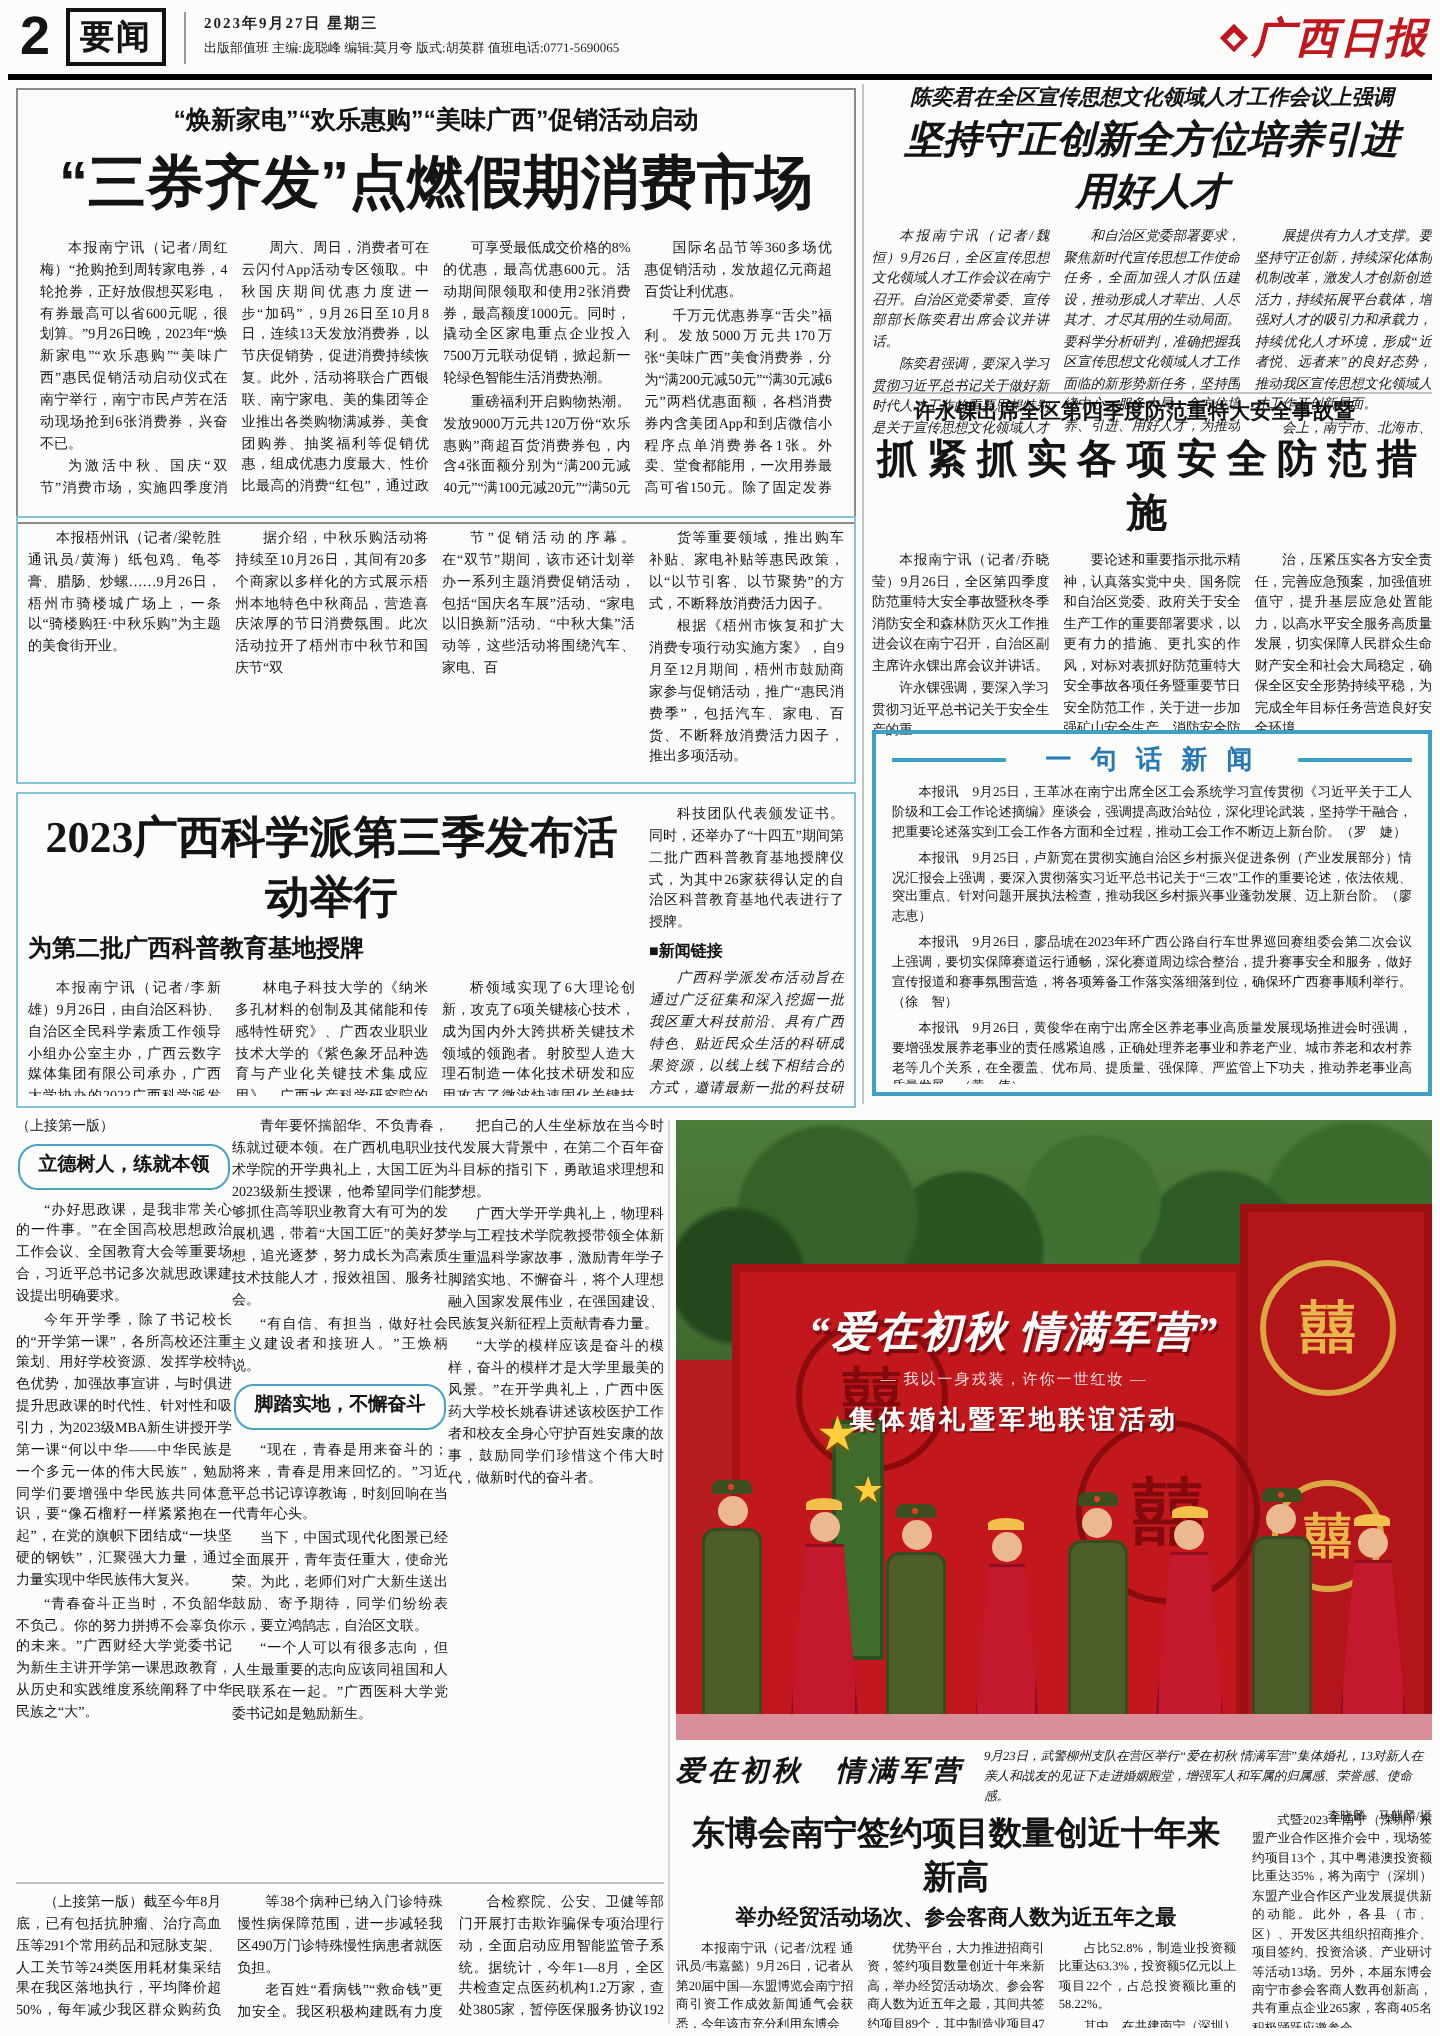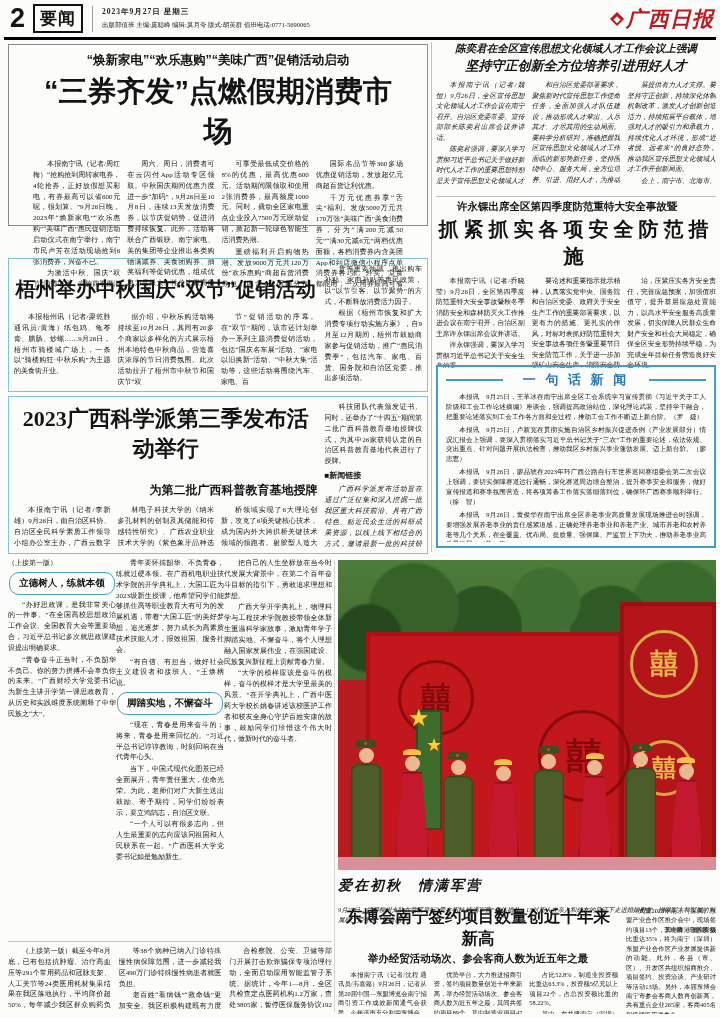--- a/index.html
+++ b/index.html
@@ -19,46 +19,46 @@
   .mh-text{font-size:21px;font-weight:900;font-style:italic;letter-spacing:1px;font-family:"Liberation Serif",serif;}
   .toprule{position:absolute;top:37px;left:4px;right:4px;height:3px;background:#000;}
   
   .para{margin:0 0 1px 0;text-indent:2em;text-align:justify;}
   .cols{display:flex;gap:7px;overflow:hidden;}
   .col{flex:1;font-size:7px;line-height:1.55;overflow:hidden;}
   .kicker{font-family:"Liberation Sans",sans-serif;font-weight:bold;text-align:center;}
   .vline{position:absolute;width:1px;background:#c2c2c2;}
   .hline{position:absolute;height:1px;background:#c2c2c2;}
   
-  #promo{position:absolute;left:8px;top:44px;width:420px;height:182px;border:1px solid #8a8a8a;
-         padding:5px 24px;box-sizing:border-box;}
+  #promo{position:absolute;left:8px;top:44px;width:420px;height:218px;border:1px solid #8a8a8a;
+         padding:5px 11px;box-sizing:border-box;}
   #promo .kicker{font-size:12.5px;margin-top:2px;}
   #promo .bighead{font-family:"Liberation Sans",sans-serif;font-weight:900;font-size:29px;
                   text-align:center;letter-spacing:0px;margin:3px 0 7px;}
   #promo .cols{height:128px;}
   
   #wuzhou{position:absolute;left:8px;top:258px;width:420px;height:134px;border:1px solid #84c2d9;
           padding:5px;box-sizing:border-box;display:flex;gap:7px;}
   .wz-main{width:305px;display:flex;flex-direction:column;}
   .wz-head{font-family:"Liberation Sans",sans-serif;font-weight:900;font-size:20px;text-align:center;margin:12px 0 9px;}
   .wz-main .cols{flex:1;}
   .side{width:98px;font-size:7px;line-height:1.55;overflow:hidden;}
   
   #science{position:absolute;left:8px;top:396px;width:420px;height:158px;border:1px solid #84c2d9;
            padding:5px;box-sizing:border-box;display:flex;gap:7px;}
   .sc-main{width:305px;display:flex;flex-direction:column;}
   .sc-head{font-size:22px;font-weight:900;text-align:center;margin:2px 0 2px;}
-  .sc-sub{font-size:12px;font-weight:bold;text-align:right;margin:16px 0 6px;}
+  .sc-sub{font-size:12px;font-weight:bold;text-align:left;margin:0 0 6px;}
   .sc-main .cols{flex:1;}
   .linktag{font-family:"Liberation Sans",sans-serif;font-weight:900;font-size:8px;margin:3px 0 2px;text-indent:0;}
   .kai{font-style:italic;}
   
   #talent{position:absolute;left:436px;top:42px;width:280px;height:152px;font-style:italic;}
   #talent .kicker{font-size:10.5px;margin-bottom:1px;}
-  #talent .head{font-size:13px;font-weight:900;text-align:center;margin:1px 16px 5px;}
+  #talent .head{font-size:19px;font-weight:900;text-align:center;margin:1px 16px 5px;}
   #talent .cols{height:104px;}
   #talent .col{font-size:6.8px;}
   #safety{position:absolute;left:436px;top:199px;width:280px;height:162px;}
   #safety .kicker{font-size:10.5px;text-align:left;text-indent:2em;line-height:1.35;}
   #safety .head{font-size:20px;font-weight:900;text-align:center;letter-spacing:5px;margin:3px 0 6px;}
   #safety .cols{height:92px;}
   #safety .col{font-size:6.8px;}
   
   #osn{position:absolute;left:436px;top:365px;width:280px;height:183px;border:2px solid #3f9fc4;
        padding:3px 8px;box-sizing:border-box;}
@@ -98,21 +98,21 @@
           justify-content:space-around;align-items:flex-end;z-index:5;padding:0 6px;}
   .person{position:relative;display:flex;flex-direction:column;align-items:center;}
   .cap-hat{width:20px;height:7px;background:#3c4d20;border-radius:4px 4px 1px 1px;position:relative;}
   .cap-hat::after{content:"";position:absolute;left:8px;top:2px;width:3px;height:3px;border-radius:50%;background:#d42;}
   .head-c{width:15px;height:15px;border-radius:50%;background:#eab98f;margin:1px 0;}
   .g-body{width:30px;background:#4c5d2a;border-radius:7px 7px 2px 2px;box-shadow:inset 0 0 0 1.5px #3a4a1f;}
   .b-crown{width:18px;height:6px;background:#f3c14b;border-radius:50% 50% 0 0;}
   .b-body{background:#c3182e;clip-path:polygon(22% 0,78% 0,100% 100%,0 100%);box-shadow:inset 0 0 0 1.5px #8e0f20;}
   .ph-floor{position:absolute;left:0;right:0;bottom:0;height:13px;background:#d98f98;z-index:6;}
   
-  #caption{position:absolute;left:338px;top:874px;width:378px;height:28px;display:flex;gap:10px;flex-direction:column;}
+  #caption{position:absolute;left:338px;top:874px;width:378px;height:28px;display:flex;gap:10px;}
   .cap-title{font-size:14px;font-weight:900;font-style:italic;white-space:nowrap;letter-spacing:2px;margin-top:3px;}
   .cap-right{flex:1;font-size:6.3px;line-height:1.6;font-style:italic;}
   .cap-right .credit{text-align:right;font-style:normal;}
   
   #expo{position:absolute;left:338px;top:906px;width:378px;height:108px;display:flex;gap:8px;}
   .expo-main{width:280px;display:flex;flex-direction:column;}
   .expo-head{font-size:16.5px;font-weight:900;text-align:center;margin:0 0 2px;}
   .expo-sub{font-family:"Liberation Sans",sans-serif;font-size:10.5px;font-weight:bold;text-align:center;margin:0 0 4px;}
   .expo-main .cols{flex:1;}
   .expo-main .col,.expo-side{font-size:6.3px;line-height:1.5;}
@@ -169,36 +169,35 @@
         </div>
       <div class="col">
           <p class="para">国际名品节等360多场优惠促销活动，发放超亿元商超百货让利优惠。</p>
           <p class="para">千万元优惠券享“舌尖”福利。发放5000万元共170万张“美味广西”美食消费券，分为“满200元减50元”“满30元减6元”两档优惠面额，各档消费券内含美团App和到店微信小程序点单消费券各1张。外卖、堂食都能用，一次用券最高可省150元。除了固定发券时间，美食消费券还将于11月5日至15日第一届全国学生（青年）运动会期间发放，消费者可连领11天福款。</p>
         </div>
     </div>
   </article>
 
   <article id="wuzhou">
     <div class="wz-main">
-      <h2 class="wz-head">梧州举办中秋国庆“双节”促销活动</h2>
       <div class="cols">
         <div class="col">
             <p class="para">本报梧州讯（记者/梁乾胜 通讯员/黄海）纸包鸡、龟苓膏、腊肠、炒螺……9月26日，梧州市骑楼城广场上，一条以“骑楼购狂·中秋乐购”为主题的美食街开业。</p>
           </div>
         <div class="col">
             <p class="para">据介绍，中秋乐购活动将持续至10月26日，其间有20多个商家以多样化的方式展示梧州本地特色中秋商品，营造喜庆浓厚的节日消费氛围。此次活动拉开了梧州市中秋节和国庆节“双</p>
           </div>
         <div class="col">
             <p class="para">节”促销活动的序幕。在“双节”期间，该市还计划举办一系列主题消费促销活动，包括“国庆名车展”活动、“家电以旧换新”活动、“中秋大集”活动等，这些活动将围绕汽车、家电、百</p>
           </div>
       </div>
     </div>
     <div class="side">
         <p class="para">货等重要领域，推出购车补贴、家电补贴等惠民政策，以“以节引客、以节聚势”的方式，不断释放消费活力因子。</p>
-        <p class="para">根据《梧州市恢复和扩大消费专项行动实施方案》，自9月至12月期间，梧州市鼓励商家参与促销活动，推广“惠民消费季”，包括汽车、家电、百货、国务院和自治区党委，推出多项活动。</p>
+        <p class="para">根据《梧州市恢复和扩大消费专项行动实施方案》，自9月至12月期间，梧州市鼓励商家参与促销活动，推广“惠民消费季”，包括汽车、家电、百货、不断释放消费活力因子，推出多项活动。</p>
       </div>
   </article>
 
   <article id="science">
     <div class="sc-main">
       <h2 class="sc-head">2023广西科学派第三季发布活动举行</h2>
       <div class="sc-sub">为第二批广西科普教育基地授牌</div>
       <div class="cols">
         <div class="col">
             <p class="para">本报南宁讯（记者/李新雄）9月26日，由自治区科协、自治区全民科学素质工作领导小组办公室主办，广西云数字媒体集团有限公司承办，广西大学协办的2023广西科学派发布活动（第三季）在南宁举行。</p>
@@ -276,20 +275,25 @@
     <div class="ph-backdrop"></div>
     <div class="ph-rpanel"></div>
     <div class="med" style="left:60px;top:100px;width:70px;height:70px;font-size:30px;">囍</div>
     <div class="med" style="left:200px;top:150px;width:86px;height:86px;font-size:36px;">囍</div>
     <div class="med gold" style="right:18px;top:70px;width:62px;height:62px;font-size:28px;">囍</div>
     <div class="med gold" style="right:24px;top:180px;width:50px;height:50px;font-size:24px;">囍</div>
     <div class="pillar"></div>
     <div class="star" style="left:70px;top:146px;font-size:24px;">★</div>
     <div class="star" style="left:88px;top:176px;font-size:18px;">★</div>
     <div class="star" style="left:68px;top:200px;font-size:14px;">★</div>
+    <div class="ph-text">
+      <div class="ph-l1">“爱在初秋 情满军营”</div>
+      <div class="ph-l2">— 我以一身戎装，许你一世红妆 —</div>
+      <div class="ph-l3">集体婚礼暨军地联谊活动</div>
+    </div>
     <div class="people">
       <div class="person">
           <div class="cap-hat"></div>
           <div class="head-c"></div>
           <div class="g-body" style="height:96px;"></div>
         </div>
       <div class="person">
           <div class="b-crown"></div>
           <div class="head-c"></div>
           <div class="b-body" style="width:34px;height:88px;"></div>
@@ -357,20 +361,21 @@
         <p class="para">式暨2023年南宁（深圳）东盟产业合作区推介会中，现场签约项目13个，其中粤港澳投资额比重达35%，将为南宁（深圳）东盟产业合作区产业发展提供新的动能。此外，各县（市、区）、开发区共组织招商推介、项目签约、投资洽谈、产业研讨等活动13场。另外，本届东博会南宁市参会客商人数再创新高，共有重点企业265家，客商405名积极踊跃应邀参会。</p>
       </div>
   </article>
 
   <article id="edu">
     <div class="edu-col">
       <div class="contmark">（上接第一版）</div>
       <div class="rbox">立德树人，练就本领</div>
       <div>
           <p class="para">“办好思政课，是我非常关心的一件事。”在全国高校思想政治工作会议、全国教育大会等重要场合，习近平总书记多次就思政课建设提出明确要求。</p>
+          <p class="para">今年开学季，除了书记校长的“开学第一课”，各所高校还注重策划、用好学校资源、发挥学校特色优势，加强故事宣讲，与时俱进提升思政课的时代性、针对性和吸引力，为2023级MBA新生讲授开学第一课“何以中华——中华民族是一个多元一体的伟大民族”，勉励同学们要增强中华民族共同体意识，要“像石榴籽一样紧紧抱在一起”，在党的旗帜下团结成“一块坚硬的钢铁”，汇聚强大力量，通过力量实现中华民族伟大复兴。</p>
           <p class="para">“青春奋斗正当时，不负韶华不负己。你的努力拼搏不会辜负你的未来。”广西财经大学党委书记为新生主讲开学第一课思政教育，从历史和实践维度系统阐释了中华民族之“大”。</p>
         </div>
     </div>
     <div class="edu-col">
       <div>
           <p class="para">青年要怀揣韶华、不负青春，练就过硬本领。在广西机电职业技术学院的开学典礼上，大国工匠为2023级新生授课，他希望同学们能够抓住高等职业教育大有可为的发展机遇，带着“大国工匠”的美好梦想，追光逐梦，努力成长为高素质技术技能人才，报效祖国、服务社会。</p>
           <p class="para">“有自信、有担当，做好社会主义建设者和接班人。”王焕柄说。</p>
         </div>
       <div class="rbox">脚踏实地，不懈奋斗</div>
       <div>

